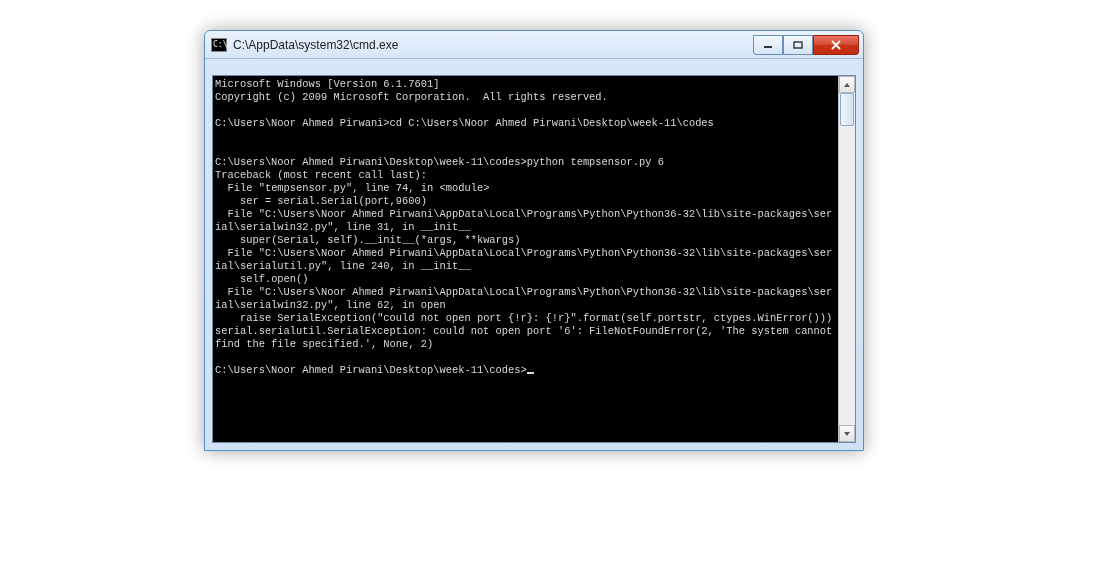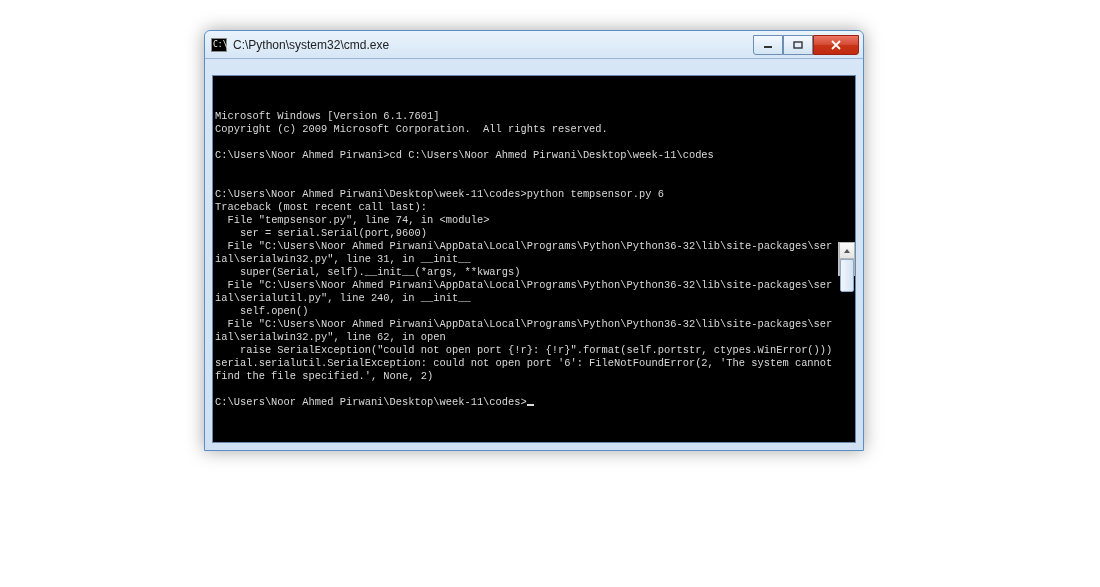--- a/index.html
+++ b/index.html
@@ -77,21 +77,20 @@
     border-radius: 0 0 3px 0;
   }
   .ctrl svg { display: block; }
   .content-frame {
     flex: 1;
     margin: 16px 7px 7px 7px;
     background: #000;
     border: 1px solid #6b89ab;
     position: relative;
     display: flex;
-    align-items: center;
   }
   .terminal {
     flex: 1;
     padding: 2px 2px 2px 2px;
     font-family: "Lucida Console","Courier New",monospace;
     font-size: 10.4px;
     line-height: 13px;
     color: #d9d9d9;
     white-space: pre-wrap;
     word-break: break-all;
@@ -134,21 +133,21 @@
     border-radius: 2px;
     cursor: pointer;
   }
 </style>
 </head>
 <body>
 
 <div class="window">
   <div class="titlebar">
     <div class="title-icon">C:\</div>
-    <div class="title-text">C:\Python\system32\cmd.exe</div>
+    <div class="title-text">C:\AppData\system32\cmd.exe</div>
 
     <div class="controls">
       <div class="ctrl min">
         <svg width="10" height="8" viewBox="0 0 10 8">
             <rect x="1" y="5" width="8" height="2" fill="#333"></rect>
           </svg>
       </div>
       <div class="ctrl max">
         <svg width="10" height="8" viewBox="0 0 10 8">
             <rect x="1" y="1" width="8" height="6" fill="none" stroke="#333" stroke-width="1.4"></rect>

